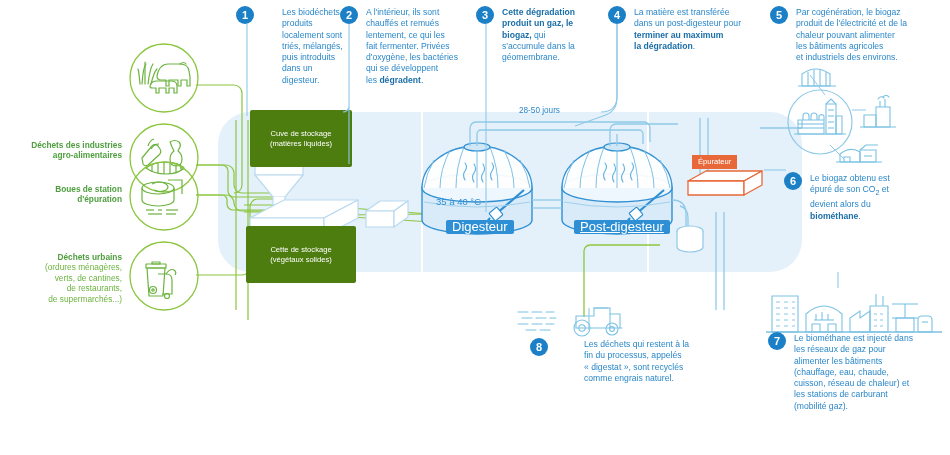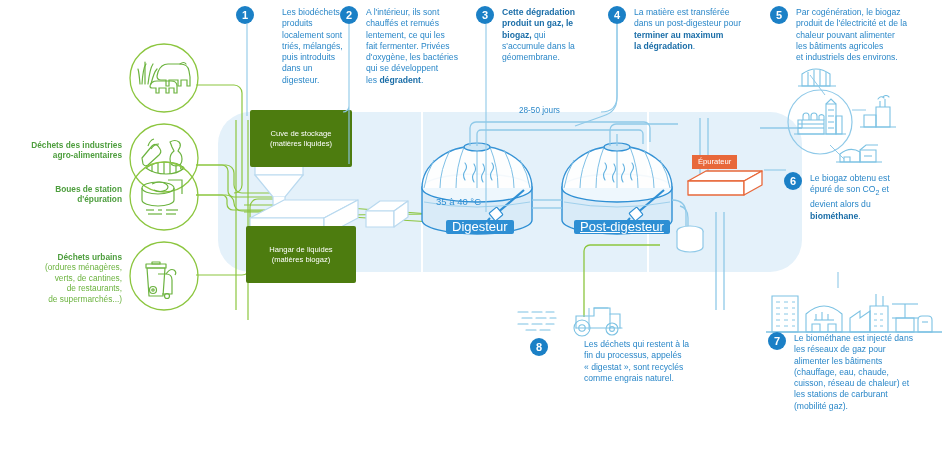--- a/index.html
+++ b/index.html
@@ -176,22 +176,22 @@
   </svg>
 
   <svg class="abs" style="left:362;top:195" width="60" height="46">
     <g fill="#ffffff" stroke="#b9d9ef" stroke-width="1.2" stroke-linejoin="round">
       <path d="M4,16 L18,6 L46,6 L32,16 z"></path>
       <path d="M4,16 v16 L32,32 v-16 z"></path>
       <path d="M32,16 L46,6 v16 L32,32 z"></path>
     </g>
   </svg>
   <div class="gbox" style="left:246px;top:226px;width:100px;">
-    <span>Hangar de liquides</span><br>
-    <span>(matières biogaz)</span>
+    <span>Cette de stockage</span><br>
+    <span>(végétaux solides)</span>
   </div>
 
   <svg class="abs" style="left:412;top:130" width="130" height="110">
 
     <path d="M10,58 v32 a55,14 0 0 0 110,0 v-32" fill="#d9ebf8" stroke="#2e8fd4" stroke-width="1.4"></path>
     <ellipse cx="65" cy="58" rx="55" ry="14" fill="#eef7fd" stroke="#2e8fd4" stroke-width="1.4"></ellipse>
 
     <path d="M10,58 a55,42 0 0 1 110,0" fill="#ffffff" stroke="#2e8fd4" stroke-width="1.4" opacity="0.95"></path>
     <g fill="none" stroke="#7fc0e6" stroke-width="1">
       <path d="M65,16 v42"></path>

